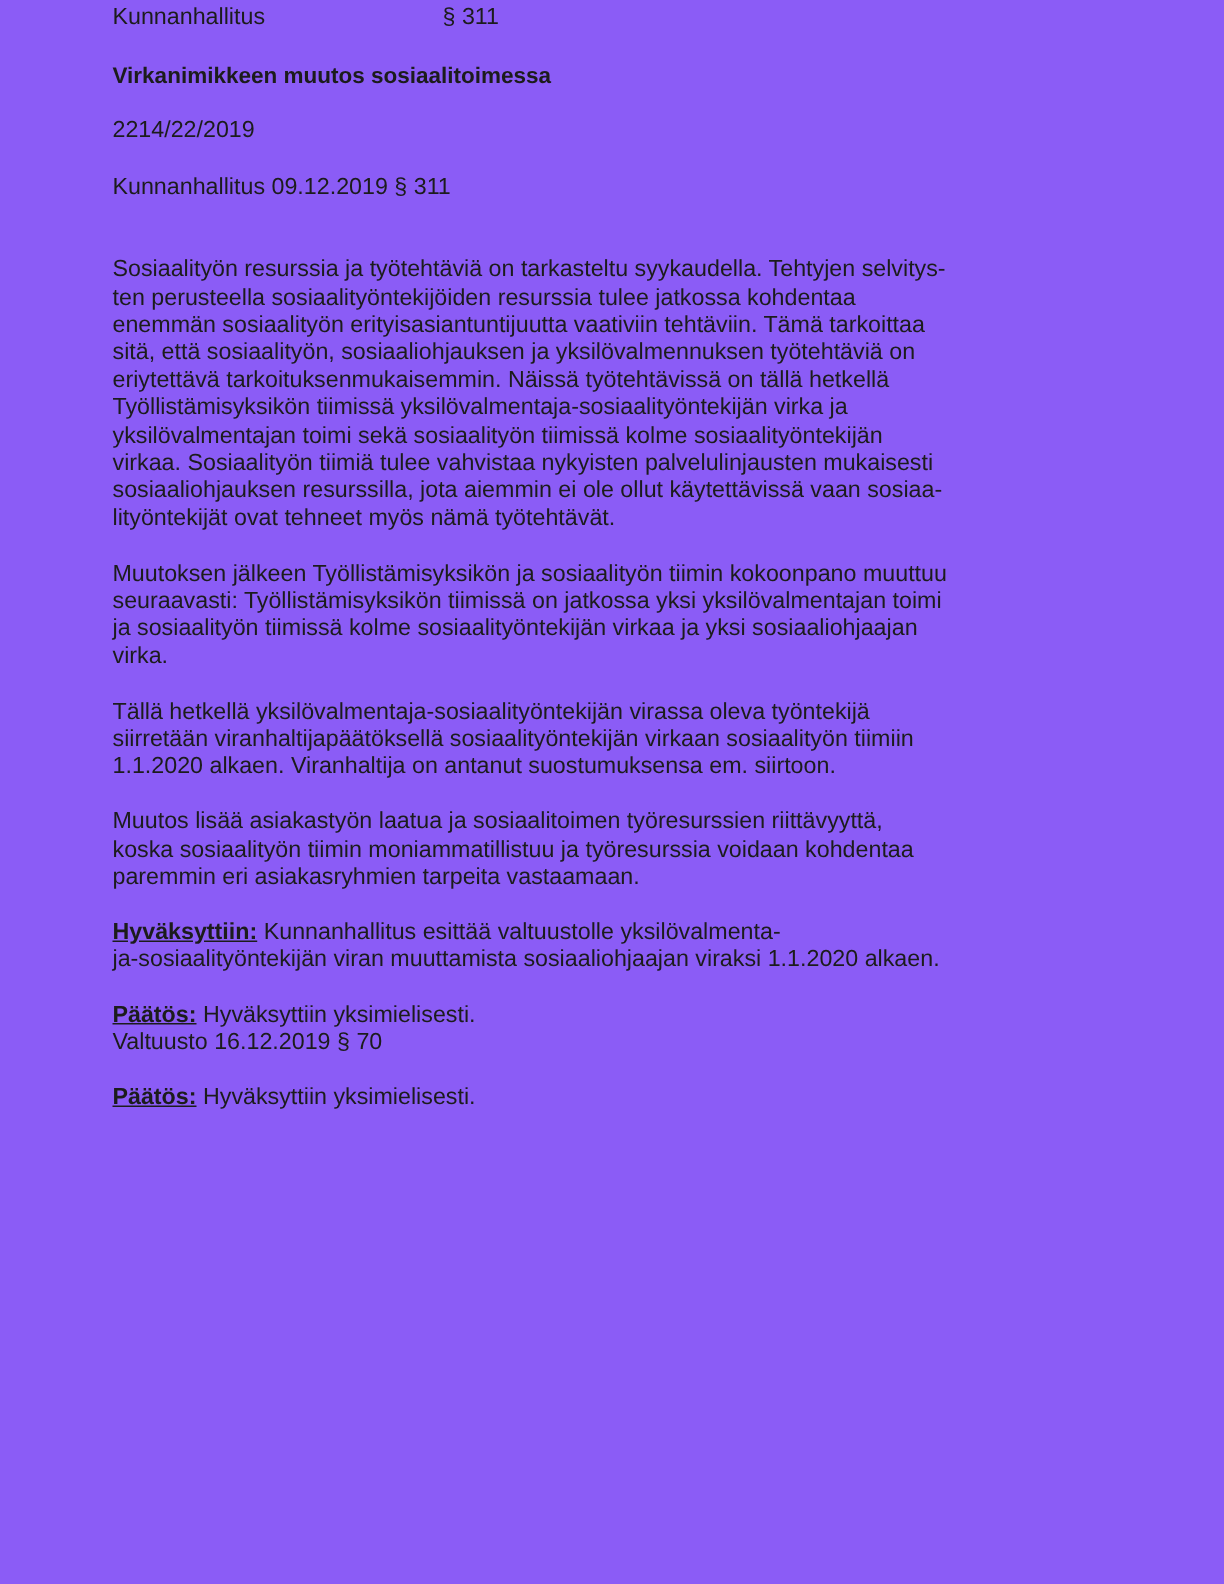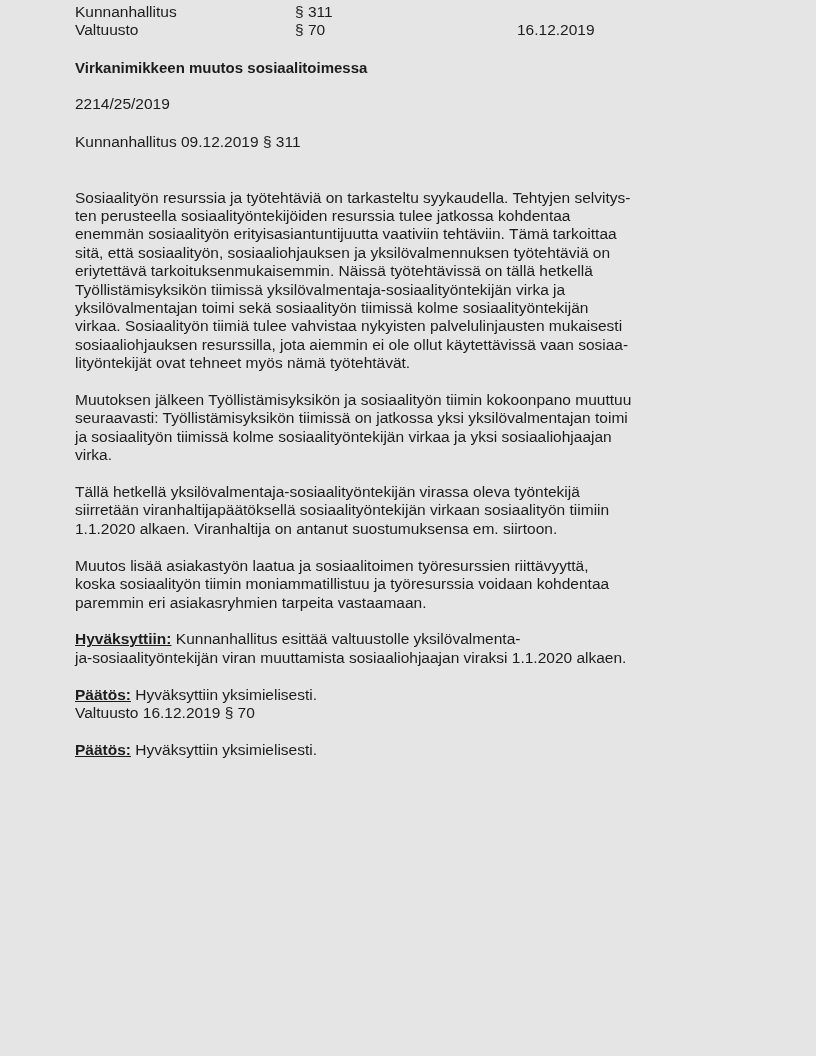--- a/index.html
+++ b/index.html
@@ -7,21 +7,21 @@
     padding: 0;
     background: #ffffff;
   }
   .page {
     position: relative;
     width: 816px;
     height: 1056px;
     box-sizing: border-box;
     padding: 3px 30px 0 75px;
     overflow: hidden;
-    background: #e5e5e5;
+    background: #8b5cf6;
     color: #1c1c1c;
     font-family: "Liberation Sans", "DejaVu Sans", sans-serif;
     font-size: 15.5px;
     line-height: 18.4px;
   }
   .hdr-row {
     display: flex;
     line-height: 17.5px;
   }
   .hdr-label { width: 220px; }
@@ -61,30 +61,25 @@
 </head>
 <body>
 
 <div class="page">
 
   <div class="hdr">
     <div class="hdr-row">
       <span class="hdr-label">Kunnanhallitus</span>
       <span class="hdr-sec">§ 311</span>
     </div>
-    <div class="hdr-row">
-      <span class="hdr-label">Valtuusto</span>
-      <span class="hdr-sec">§ 70</span>
-      <span class="hdr-date">16.12.2019</span>
-    </div>
   </div>
 
   <h1 class="doc-title">Virkanimikkeen muutos sosiaalitoimessa</h1>
 
-  <div class="case-number">2214/25/2019</div>
+  <div class="case-number">2214/22/2019</div>
 
   <div class="section-heading">Kunnanhallitus 09.12.2019 § 311</div>
 
   <div class="body-block">
     <p class="gap2">Sosiaalityön resurssia ja työtehtäviä on tarkasteltu syykaudella. Tehtyjen selvitys-
 ten perusteella sosiaalityöntekijöiden resurssia tulee jatkossa kohdentaa
 enemmän sosiaalityön erityisasiantuntijuutta vaativiin tehtäviin. Tämä tarkoittaa
 sitä, että sosiaalityön, sosiaaliohjauksen ja yksilövalmennuksen työtehtäviä on
 eriytettävä tarkoituksenmukaisemmin. Näissä työtehtävissä on tällä hetkellä
 Työllistämisyksikön tiimissä yksilövalmentaja-sosiaalityöntekijän virka ja

